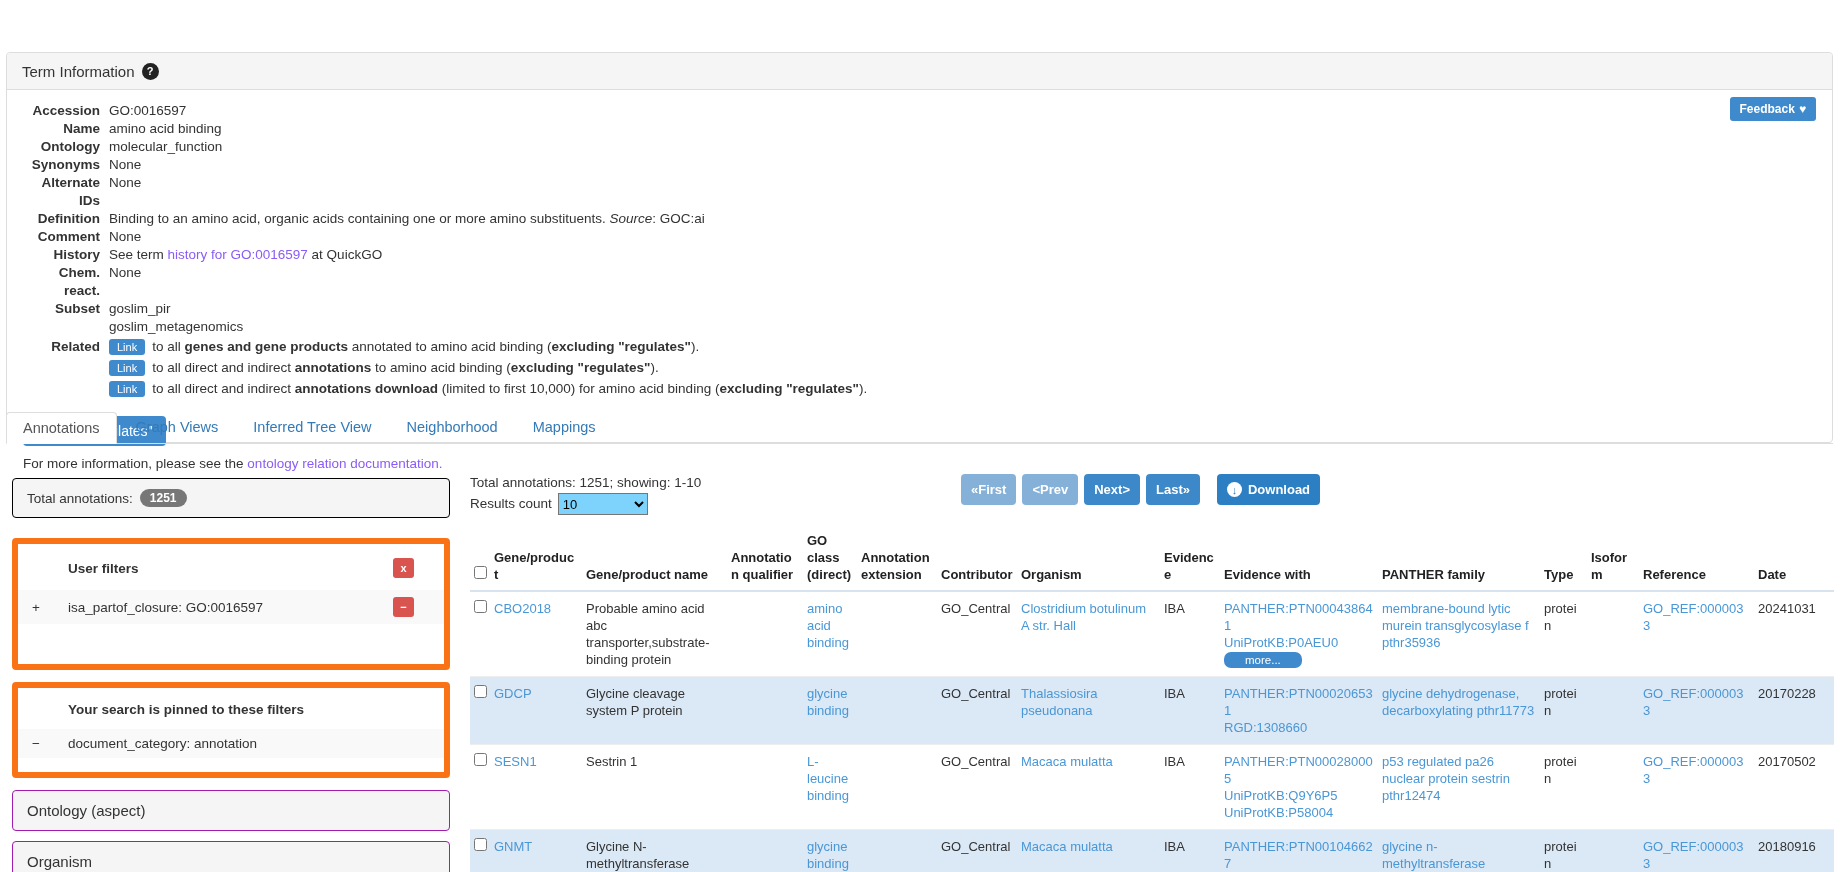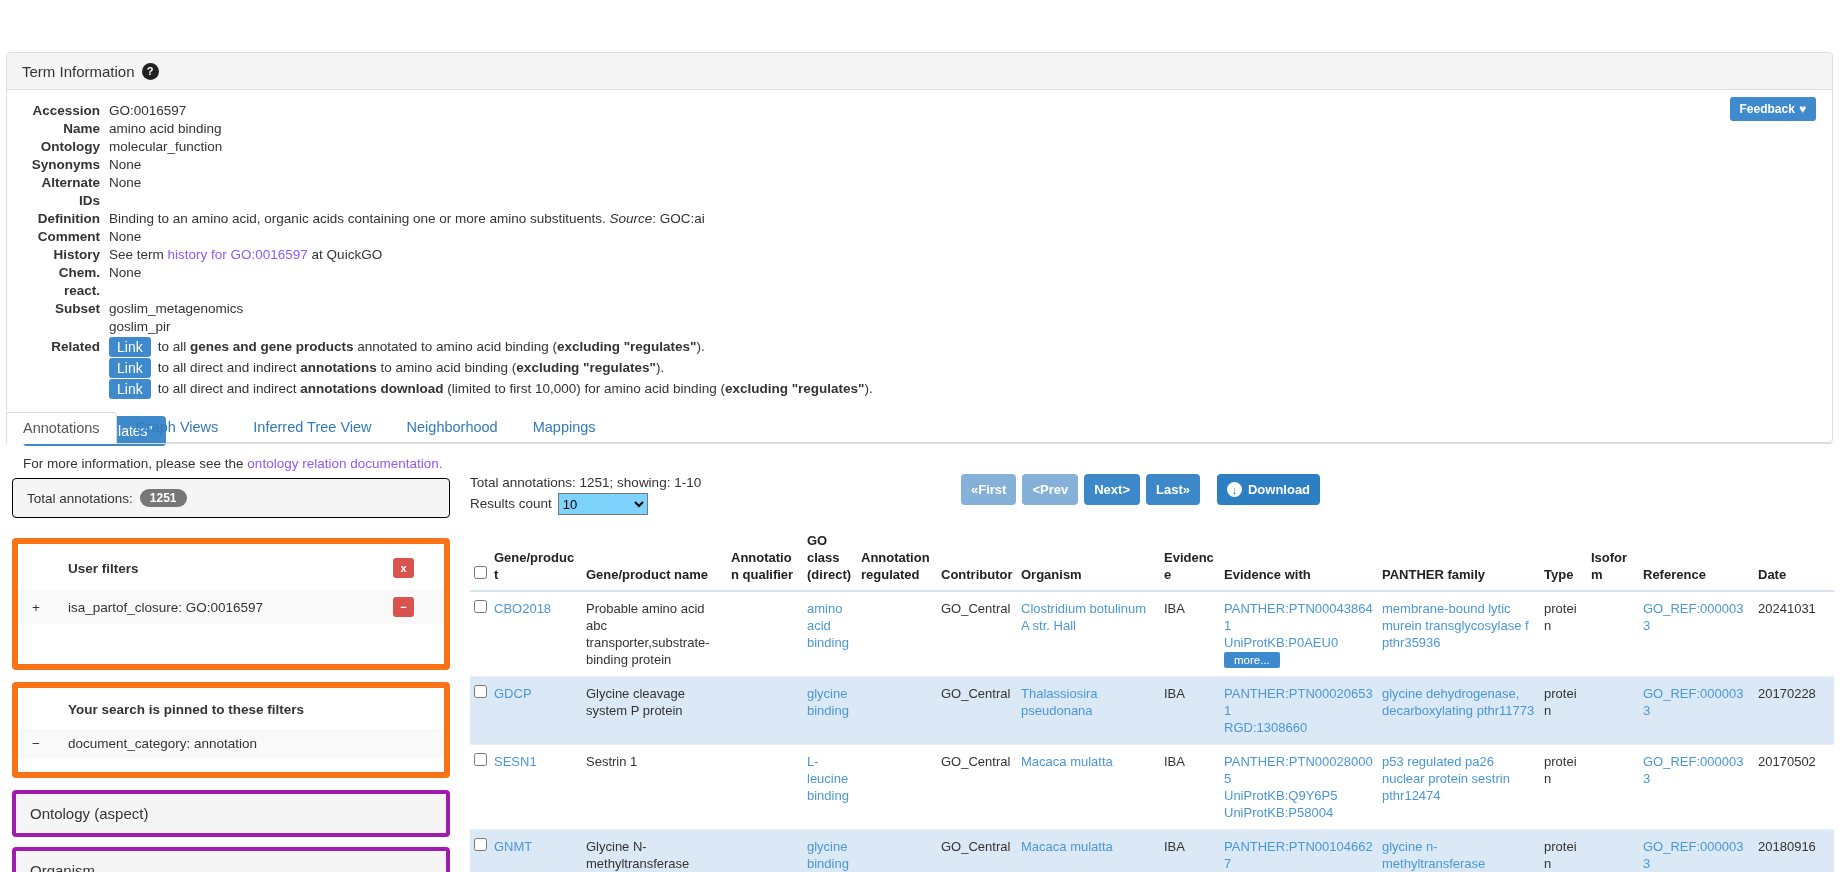--- a/index.html
+++ b/index.html
@@ -20,21 +20,21 @@
                   font-size:12px; font-weight:bold; border:none; border-radius:3px;
                   padding:5px 10px; cursor:pointer; }
   .feedback-btn .heart { margin-left:4px; }
   .term-body { padding:12px 16px; font-size:13.5px; line-height:18px; }
   .frow { display:flex; }
   .flabel { width:86px; min-width:86px; text-align:right; font-weight:bold; padding-right:9px; }
   .fvalue { flex:1; }
   .blue-link { color:#8b5cf6; }
   .rel-row { display:flex; align-items:center; height:21px; }
   .link-btn { background:#3e8acc; color:#fff; border:none; border-radius:3px;
-              font-size:14px; padding:2px 8px; margin-right:7px; cursor:pointer; }
+              font-size:11px; padding:2px 8px; margin-right:7px; cursor:pointer; }
   .include-btn { display:inline-block; margin:17px 0 9px 0; background:#3e8acc; color:#fff;
                  border:none; border-radius:4px; font-size:14px; padding:7px 13px; cursor:pointer; }
 
   
   .tab-bar { position:absolute; left:6px; top:412px; width:1827px; height:32px;
              border-bottom:1px solid #ddd; display:flex; font-size:14.5px; }
   .tab { padding:7px 16px; margin-right:3px; color:#337ab7; cursor:pointer; height:32px; }
   .tab.active { background:#fff; color:#555; border:1px solid #ddd; border-bottom:1px solid #fff;
                 border-radius:4px 4px 0 0; cursor:default; }
 
@@ -48,21 +48,21 @@
   .filter-panel { border:6px solid #f97316; border-radius:4px; background:#fff; margin-top:20px;
                   padding:14px 0 40px 0; }
   .filter-panel.pinned { margin-top:12px; padding-bottom:14px; }
   .fp-title-row { display:flex; align-items:center; padding:0 30px 0 14px; margin-bottom:12px; }
   .fp-op { width:36px; min-width:36px; }
   .fp-title { flex:1; font-weight:bold; }
   .sq-btn { width:21px; height:20px; background:#d9534f; color:#fff; border:none;
             border-radius:3px; font-size:11px; font-weight:bold; cursor:pointer; }
   .filter-row { display:flex; align-items:center; background:#f9f9f9;
                 padding:7px 30px 7px 14px; }
-  .accordion { border:4px solid #a21caf; border-radius:4px; background:#f5f5f5;
+  .accordion { border:1px solid #a21caf; border-radius:4px; background:#f5f5f5;
                padding:11px 14px; font-size:15px; margin-top:12px; cursor:pointer; }
   .accordion.second { margin-top:10px; }
 
   
   .main { position:absolute; left:470px; top:474px; width:1364px; }
   .summary { font-size:13.5px; line-height:18px; }
   .rc-row { margin-top:1px; display:flex; align-items:center; }
   .rc-row select { margin-left:6px; width:90px; height:22px; font-size:13px;
                    font-family:"Liberation Sans",sans-serif; border:1px solid #767676; background:#7dd3fc; }
   .pager { position:absolute; left:469px; top:0; display:flex;padding-left:22px; }
@@ -78,22 +78,22 @@
 
   table.annot { margin-top:14px; width:1364px; table-layout:fixed; border-collapse:collapse;
                 font-size:13px; line-height:17px; }
   .annot th { vertical-align:bottom; text-align:left; font-weight:bold; color:#222;
               padding:3px 8px 7px 0; border-bottom:2px solid #d7e3ef; overflow-wrap:break-word; }
   .annot td { vertical-align:top; padding:8px 8px 8px 0; overflow-wrap:break-word; }
   .annot th:first-child, .annot td:first-child { padding-left:4px; }
   .annot tbody tr { border-top:1px solid #eee; }
   .annot tr.striped td { background:#dbe8f6; }
   a.tlink { color:#4a97d6; }
-  .more-btn { background:#3e8acc; color:#fff; border:none; border-radius:2px;
-              font-size:11.5px; padding:2px 10px; cursor:pointer; }
+  .more-btn { background:#3e8acc; color:#fff; border:none; border-radius:7px;
+              font-size:11.5px; padding:2px 21px; cursor:pointer; }
 </style>
 </head>
 <body>
 
 <div class="term-panel">
   <div class="term-header">
     <span>Term Information</span>
     <span class="qicon">?</span>
   </div>
   <button class="feedback-btn">
@@ -132,22 +132,22 @@
       <div class="flabel">History</div>
       <div class="fvalue"><span>See term </span><a class="blue-link">history for GO:0016597</a><span> at QuickGO</span></div>
     </div>
     <div class="frow">
       <div class="flabel">Chem. react.</div>
       <div class="fvalue">None</div>
     </div>
     <div class="frow">
       <div class="flabel">Subset</div>
       <div class="fvalue">
+        <div>goslim_pir</div>
         <div>goslim_metagenomics</div>
-        <div>goslim_pir</div>
       </div>
     </div>
     <div class="frow">
       <div class="flabel" style="padding-top:2px;">Related</div>
       <div class="fvalue">
         <div class="rel-row">
           <button class="link-btn">Link</button>
           <span><span>to all </span><b>genes and gene products</b><span> annotated to amino acid binding (</span><b>excluding "regulates"</b><span>).</span></span>
         </div>
         <div class="rel-row">
@@ -247,21 +247,21 @@
         <col style="width:115px">
         <col style="width:76px">
     </colgroup>
     <thead>
         <tr>
           <th><input type="checkbox" style=""></th>
           <th>Gene/product</th>
           <th>Gene/product name</th>
           <th>Annotation qualifier</th>
           <th>GO class (direct)</th>
-          <th>Annotation regulated</th>
+          <th>Annotation extension</th>
           <th>Contributor</th>
           <th>Organism</th>
           <th>Evidence</th>
           <th>Evidence with</th>
           <th>PANTHER family</th>
           <th>Type</th>
           <th>Isoform</th>
           <th>Reference</th>
           <th>Date</th>
         </tr>

